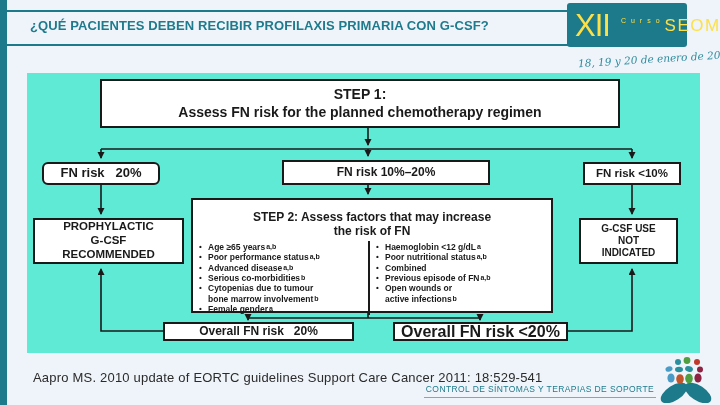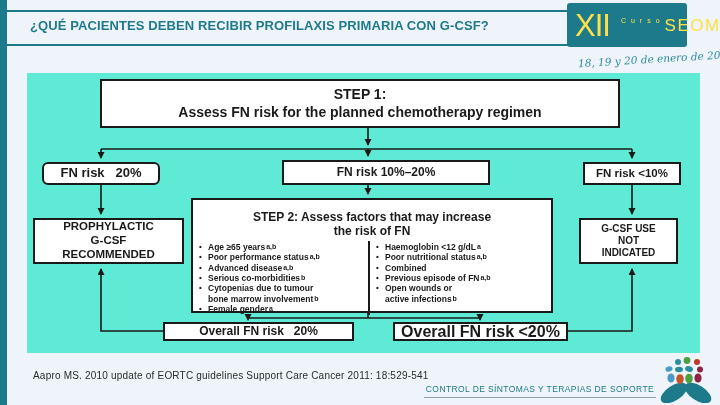--- a/index.html
+++ b/index.html
@@ -43,21 +43,21 @@
   .s2-cols{display:flex;flex:1;width:100%;box-sizing:border-box;margin-top:2px;}
   .s2-col{box-sizing:border-box;padding:1px 3px 1px 6px;text-align:left;}
   .s2-col-left{width:177px;border-right:2px solid #1a1a1a;}
   .s2-col-right{flex:1;}
   .brow{display:flex;font-size:8.5px;font-weight:bold;line-height:1.22;white-space:nowrap;}
   .bdot{width:9px;flex:0 0 9px;font-size:8px;}
   .brow sup{font-size:7px;line-height:1;position:relative;top:1px;margin-left:1px;}
   .b-ovhigh{left:136px;top:249px;width:191px;height:19px;font-size:12px;}
   .b-ovlow{left:366px;top:249px;width:175px;height:19px;font-size:16px;text-align:right;}
   
-  .citation{position:absolute;left:33px;top:370px;font-size:10px;color:#2b2b2b;letter-spacing:.2px;}
+  .citation{position:absolute;left:33px;top:370px;font-size:13px;color:#2b2b2b;letter-spacing:.2px;}
   .course-label{position:absolute;left:420px;top:384px;width:240px;text-align:center;font-size:8.5px;
                 color:#1e7a8c;letter-spacing:.4px;}
   .course-underline{position:absolute;left:424px;top:397px;width:232px;height:1px;background:#8fa3ae;}
   .bouquet{position:absolute;left:655px;top:356px;}
 </style>
 </head>
 <body>
 
 <div class="slide">
 

